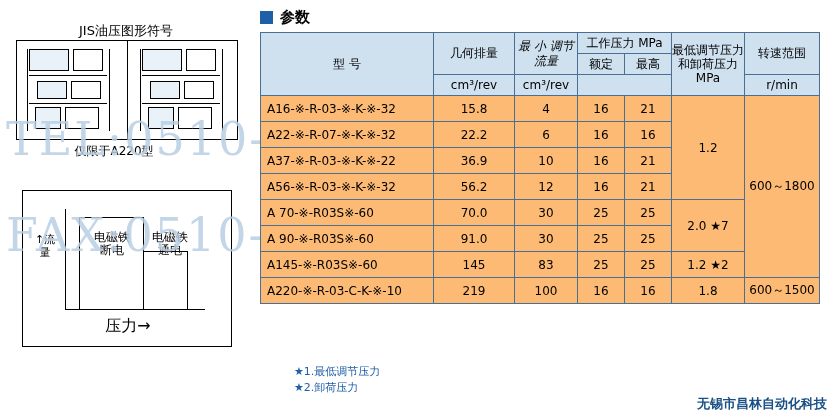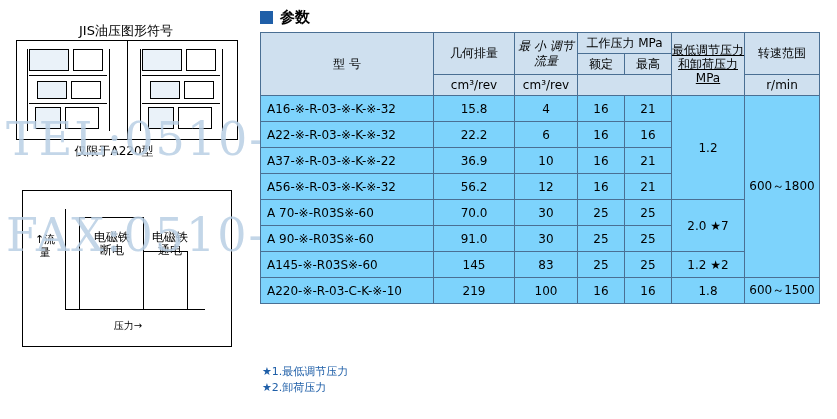--- a/index.html
+++ b/index.html
@@ -90,28 +90,28 @@
     padding:0;
   }
   #param-table thead th{
     background:#cfe0ef;
     font-weight:normal;
     font-size:12px;
     height:20px;
   }
   #param-table tbody td{
     height:25px;
-    background:#7dd3fc;
+    background:#fdba74;
     font-size:12px;
     white-space:nowrap;
   }
   #param-table tbody td.model{
     text-align:left;padding-left:6px;font-size:12px;
   }
-  .note-star{color:#1f5fa8;font-size:11px;}
+  .note-star{color:#1f5fa8;font-size:11px;margin-left:32px;}
   #notes{
     position:absolute;left:10px;top:364px;font-size:11px;color:#000;line-height:16px;
   }
   #company{
     position:absolute;right:10px;bottom:6px;font-size:13px;font-weight:bold;color:#1a4f86;
   }
 </style>
 </head>
 <body>
 
@@ -155,21 +155,21 @@
     <div class="chart-axis" style="left:42px;top:18px;width:1px;height:100px;"></div>
     <div class="chart-axis" style="left:42px;top:118px;width:140px;height:1px;"></div>
 
     <div class="chart-axis" style="left:56px;top:26px;width:1px;height:92px;"></div>
     <div class="chart-axis" style="left:56px;top:26px;width:64px;height:1px;"></div>
     <div class="chart-axis" style="left:120px;top:26px;width:1px;height:92px;"></div>
     <div class="chart-axis" style="left:120px;top:60px;width:44px;height:1px;"></div>
     <div class="chart-axis" style="left:164px;top:60px;width:1px;height:58px;"></div>
 
     <div class="chart-label" style="left:4px;top:42px;width:36px;text-align:center;">↑流<br>量</div>
-    <div class="chart-label" style="left:60px;top:128px;width:90px;text-align:center;font-size:10px;">压力→</div>
+    <div class="chart-label" style="left:60px;top:128px;width:90px;text-align:center;font-size:16px;">压力→</div>
     <div class="chart-label" style="left:62px;top:40px;width:54px;text-align:center;font-size:12px;">电磁铁<br>断电</div>
     <div class="chart-label" style="left:120px;top:40px;width:54px;text-align:center;font-size:12px;">电磁铁<br>通电</div>
   </div>
 </div>
 
 <div class="watermark" id="wm1">TEL:0510-82306871</div>
 <div class="watermark" id="wm2">FAX:0510-82326771</div>
 
 <div id="right-panel">
 
@@ -186,21 +186,21 @@
         </th>
         <th rowspan="2" style="width:80px;">
           <span>几何排量</span>
         </th>
         <th rowspan="2" style="width:62px;font-style:italic;">
           <span style="display:block;line-height:15px;">最   小 调节流量</span>
         </th>
         <th colspan="2" style="width:100px;">
           <span style="display:block;line-height:15px;">工作压力 MPa</span>
         </th>
-        <th rowspan="3" style="width:72px;text-decoration:underline;">
+        <th rowspan="3" style="width:72px;">
           <span style="display:block;line-height:14px;">最低调节压力和卸荷压力 MPa</span>
         </th>
         <th rowspan="2" style="width:74px;">
           <span>转速范围</span>
         </th>
       </tr>
       <tr>
         <th><span>额定</span></th>
         <th><span>最高</span></th>
       </tr>
@@ -215,21 +215,21 @@
       <tr>
         <td class="model">A16-※-R-03-※-K-※-32</td>
         <td>15.8</td>
         <td>4</td>
         <td>16</td>
         <td>21</td>
         <td rowspan="4">1.2</td>
         <td rowspan="7">600～1800</td>
       </tr>
       <tr>
-        <td class="model">A22-※-R-03-※-K-※-32</td>
+        <td class="model">A22-※-R-07-※-K-※-32</td>
         <td>22.2</td>
         <td>6</td>
         <td>16</td>
         <td>16</td>
       </tr>
       <tr>
         <td class="model">A37-※-R-03-※-K-※-22</td>
         <td>36.9</td>
         <td>10</td>
         <td>16</td>
@@ -275,13 +275,14 @@
         <td>600～1500</td>
       </tr>
     </tbody>
   </table>
 
   <div id="notes">
     <div class="note-star">★1.最低调节压力</div>
     <div class="note-star">★2.卸荷压力</div>
   </div>
 
+  <div id="company">无锡市昌林自动化科技</div>
 </div>
 
 </body></html>

